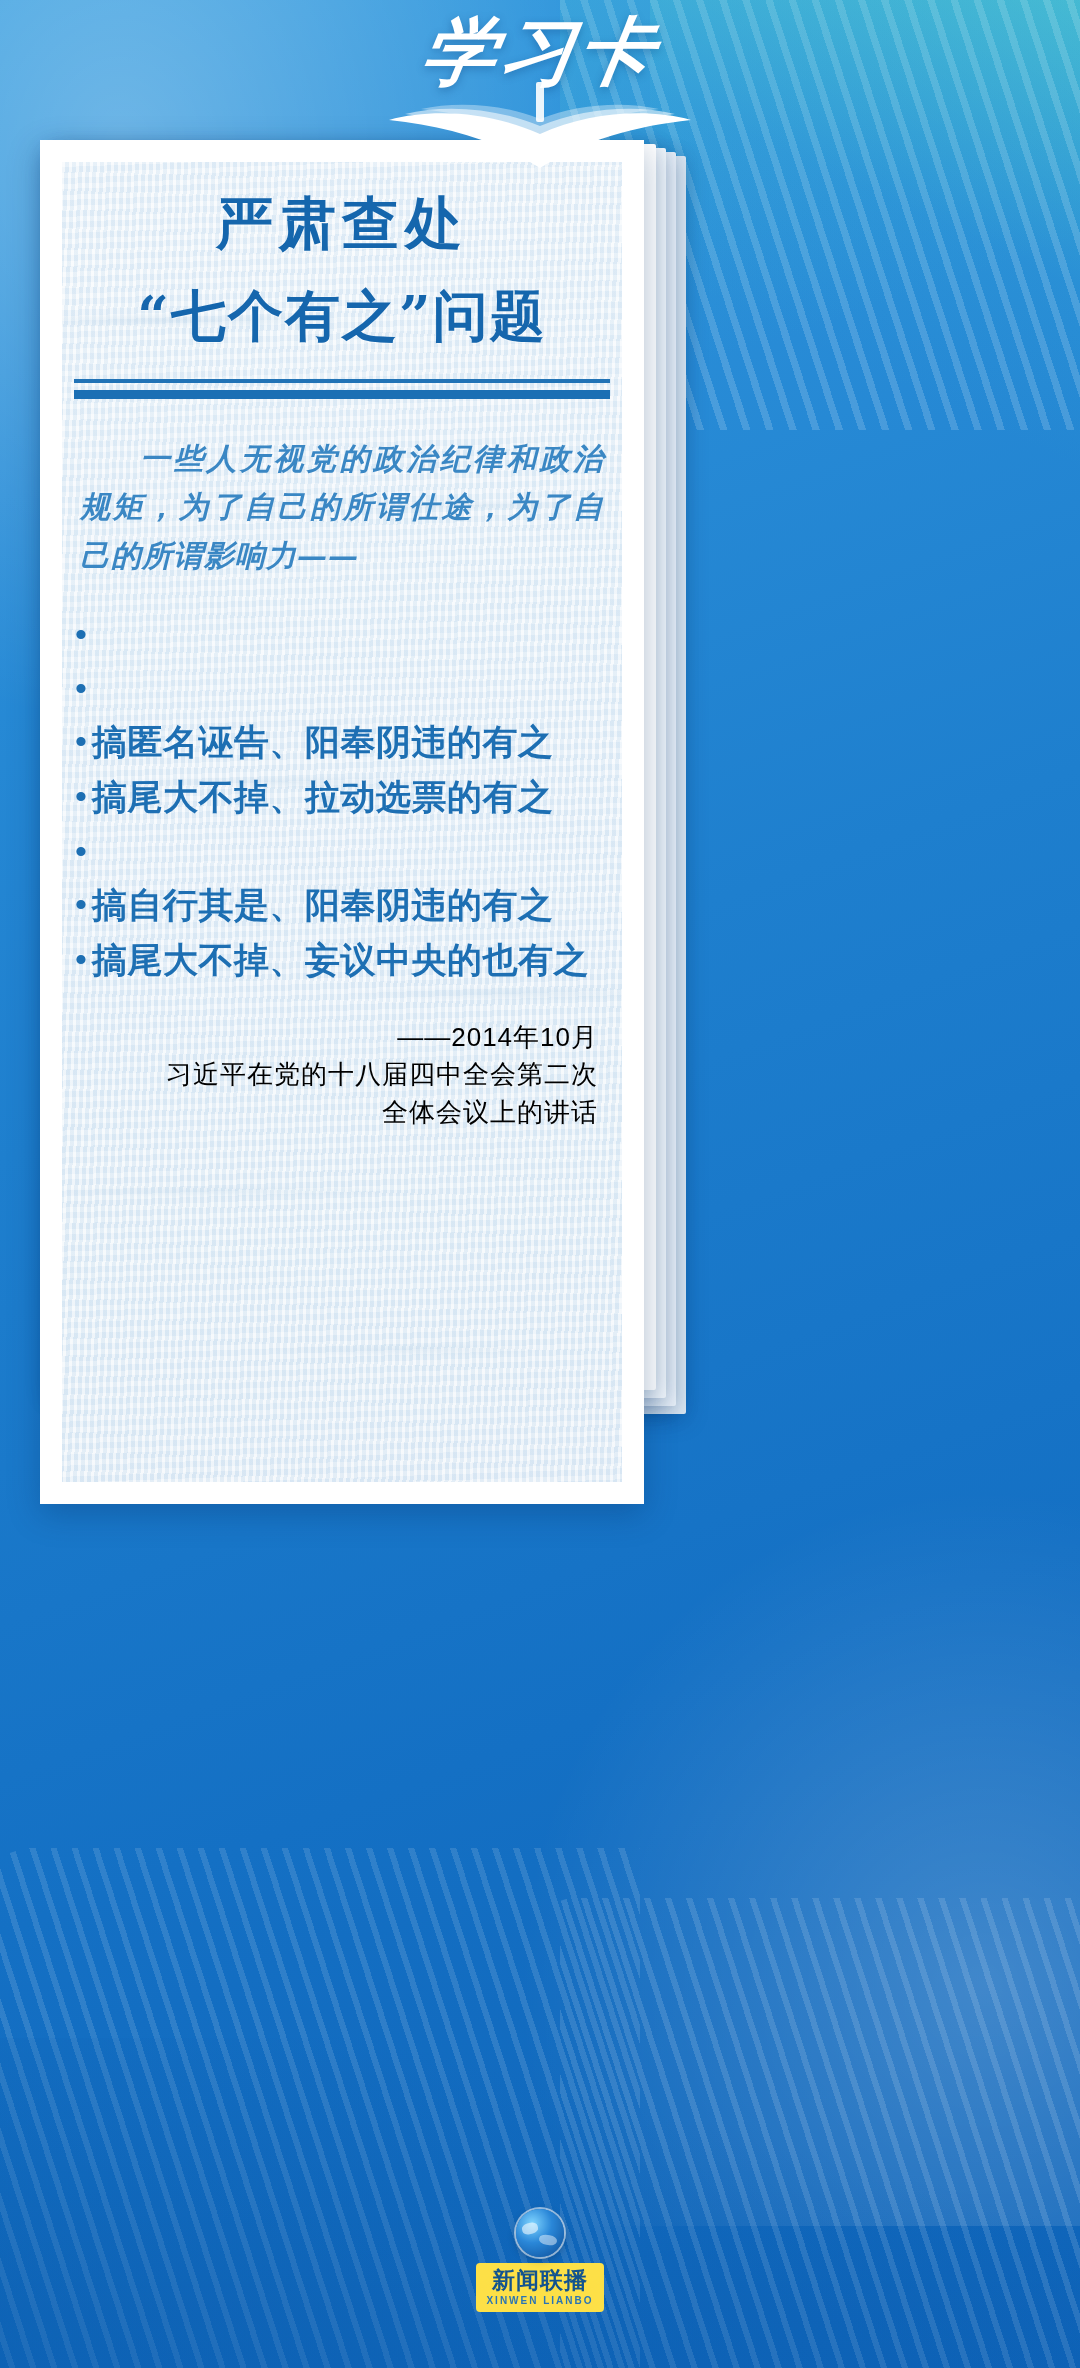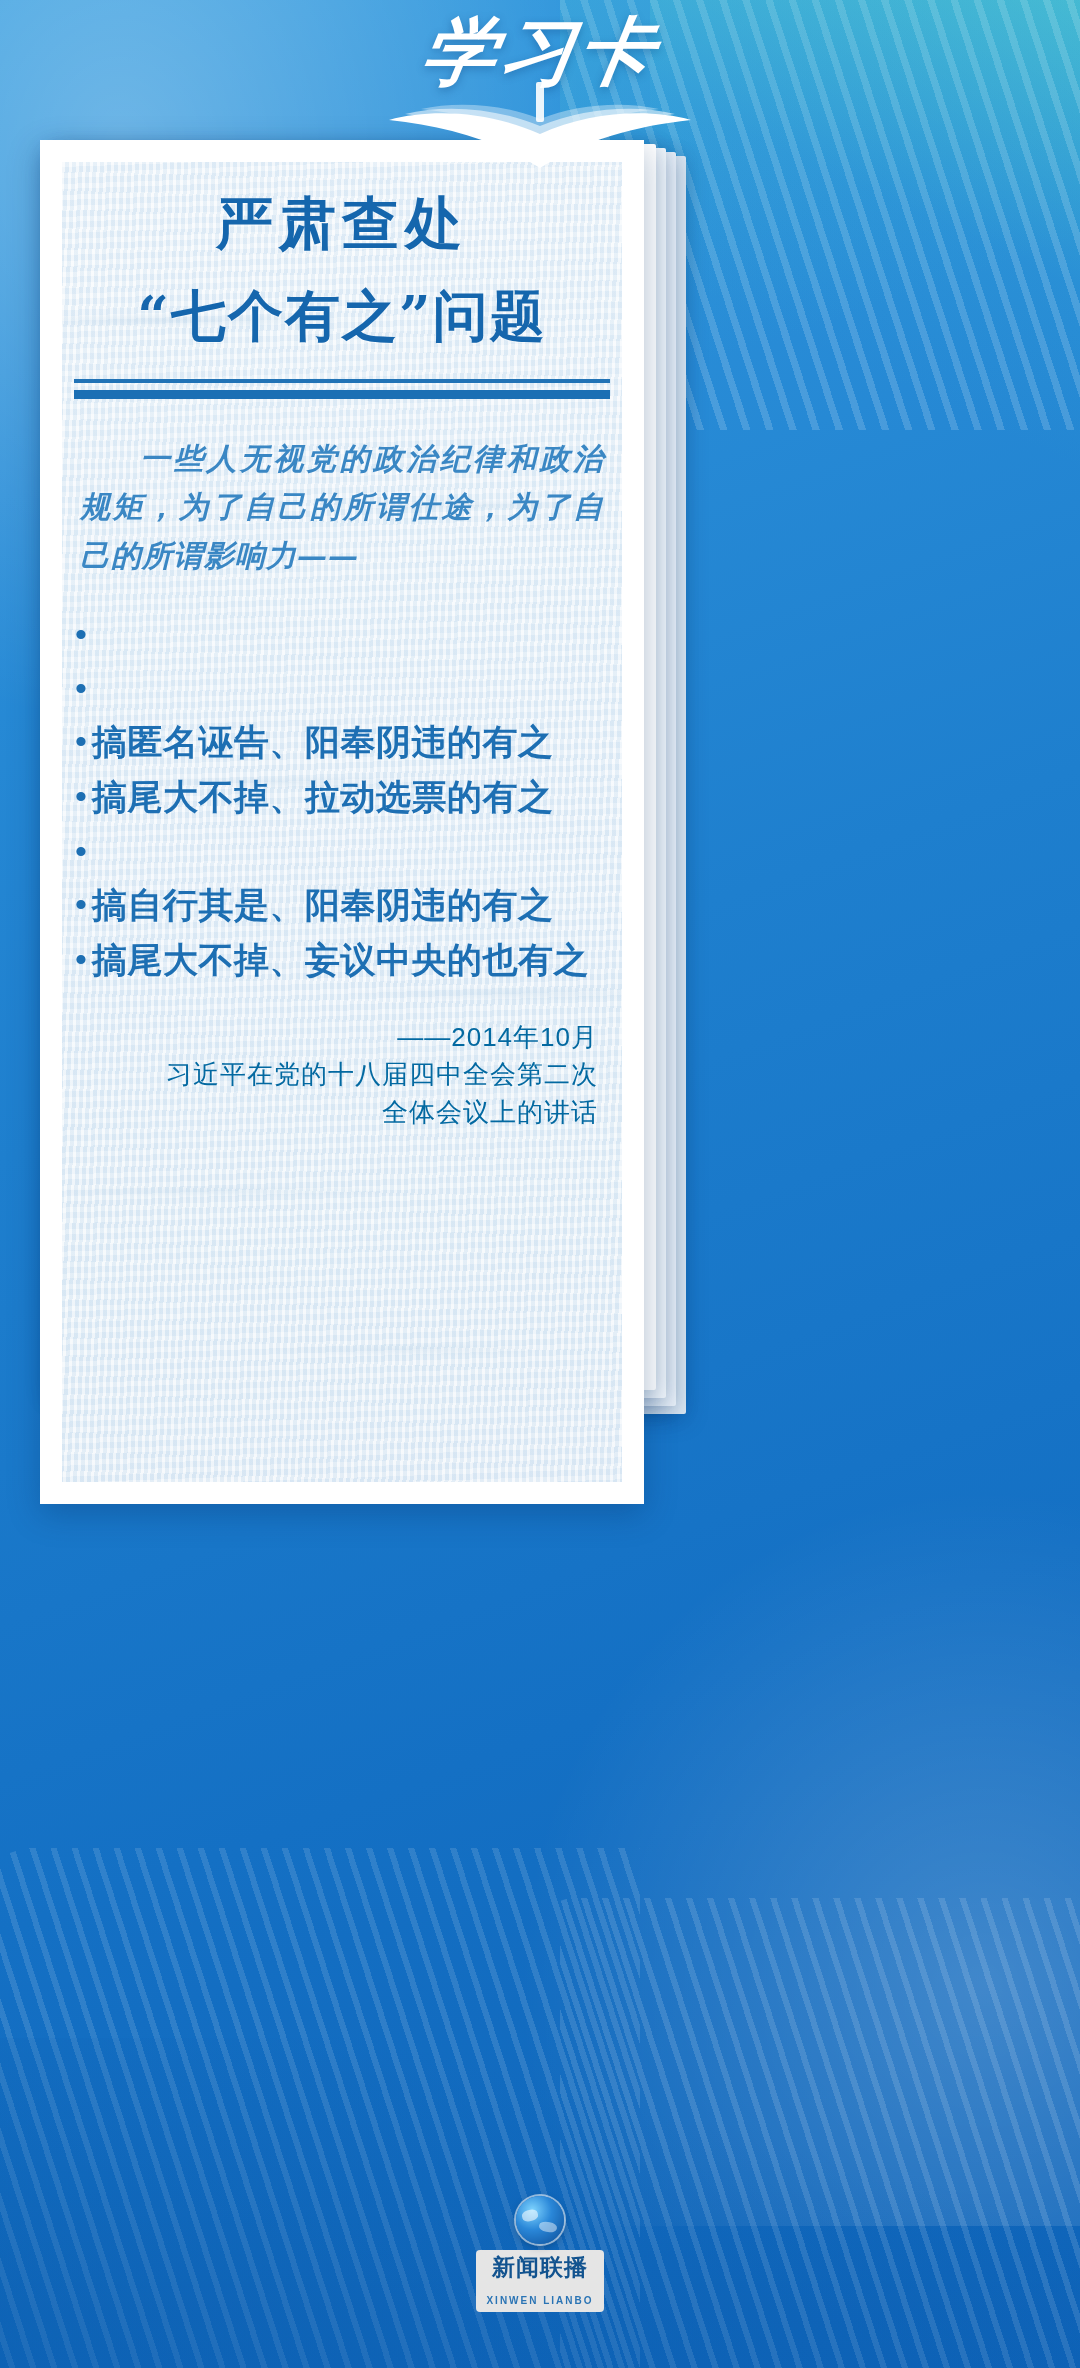--- a/index.html
+++ b/index.html
@@ -122,39 +122,39 @@
   .bullet-dot{width:22px;flex:0 0 22px;color:#1d6fb3;font-size:34px;line-height:1.18;text-align:center;}
   .bullet-text{
     font-family:"Liberation Sans","DejaVu Sans",sans-serif;
     font-weight:700;color:#1d6fb3;font-size:35px;line-height:1.2;letter-spacing:.5px;
   }
 
   
   .attrib{margin:38px 18px 0 0;text-align:right;}
   .attrib div{
     font-family:"Liberation Sans","DejaVu Sans",sans-serif;
-    font-weight:400;color:#0369a1;font-size:26px;line-height:1.45;letter-spacing:1px;
+    font-weight:400;color:#000000;font-size:26px;line-height:1.45;letter-spacing:1px;
   }
 
   
   .footer-logo{position:absolute;left:50%;bottom:56px;transform:translateX(-50%);
     width:190px;z-index:6;text-align:center;}
   .globe{width:48px;height:48px;border-radius:50%;margin:0 auto 6px auto;
     background:radial-gradient(circle at 34% 30%, #7fd4ff 0%, #2a87d8 42%, #0b4b95 100%);
     box-shadow:0 0 0 2px rgba(255,255,255,.55), 0 3px 8px rgba(0,0,0,.25);
     position:relative;overflow:hidden;}
   .globe:before{content:"";position:absolute;left:6px;top:14px;width:16px;height:11px;border-radius:40%;
     background:rgba(255,255,255,.55);transform:rotate(-14deg);}
   .globe:after{content:"";position:absolute;right:7px;bottom:12px;width:18px;height:10px;border-radius:45%;
     background:rgba(255,255,255,.45);transform:rotate(10deg);}
-  .logo-plate{background:#e5e5e5;border-radius:4px;padding:5px 10px 6px 10px;display:inline-block;}
+  .logo-plate{background:#fde047;border-radius:4px;padding:5px 10px 6px 10px;display:inline-block;}
   .logo-cn{font-family:"Liberation Sans","DejaVu Sans",sans-serif;font-weight:700;
     font-size:23px;color:#12538f;letter-spacing:1px;line-height:1.1;}
   .logo-en{font-family:"Liberation Sans","DejaVu Sans",sans-serif;font-weight:700;
-    font-size:10px;color:#2a74b5;letter-spacing:2px;margin-top:15px;line-height:1.1;}
+    font-size:10px;color:#2a74b5;letter-spacing:2px;margin-top:2px;line-height:1.1;}
 </style>
 </head>
 <body>
 
 <div class="bg"></div>
 <div class="bg-glow"></div>
 <div class="bg-glow2"></div>
 <div class="teal-sweep"></div>
 <div class="stripes-tr"></div>
 <div class="stripes-bl"></div>

